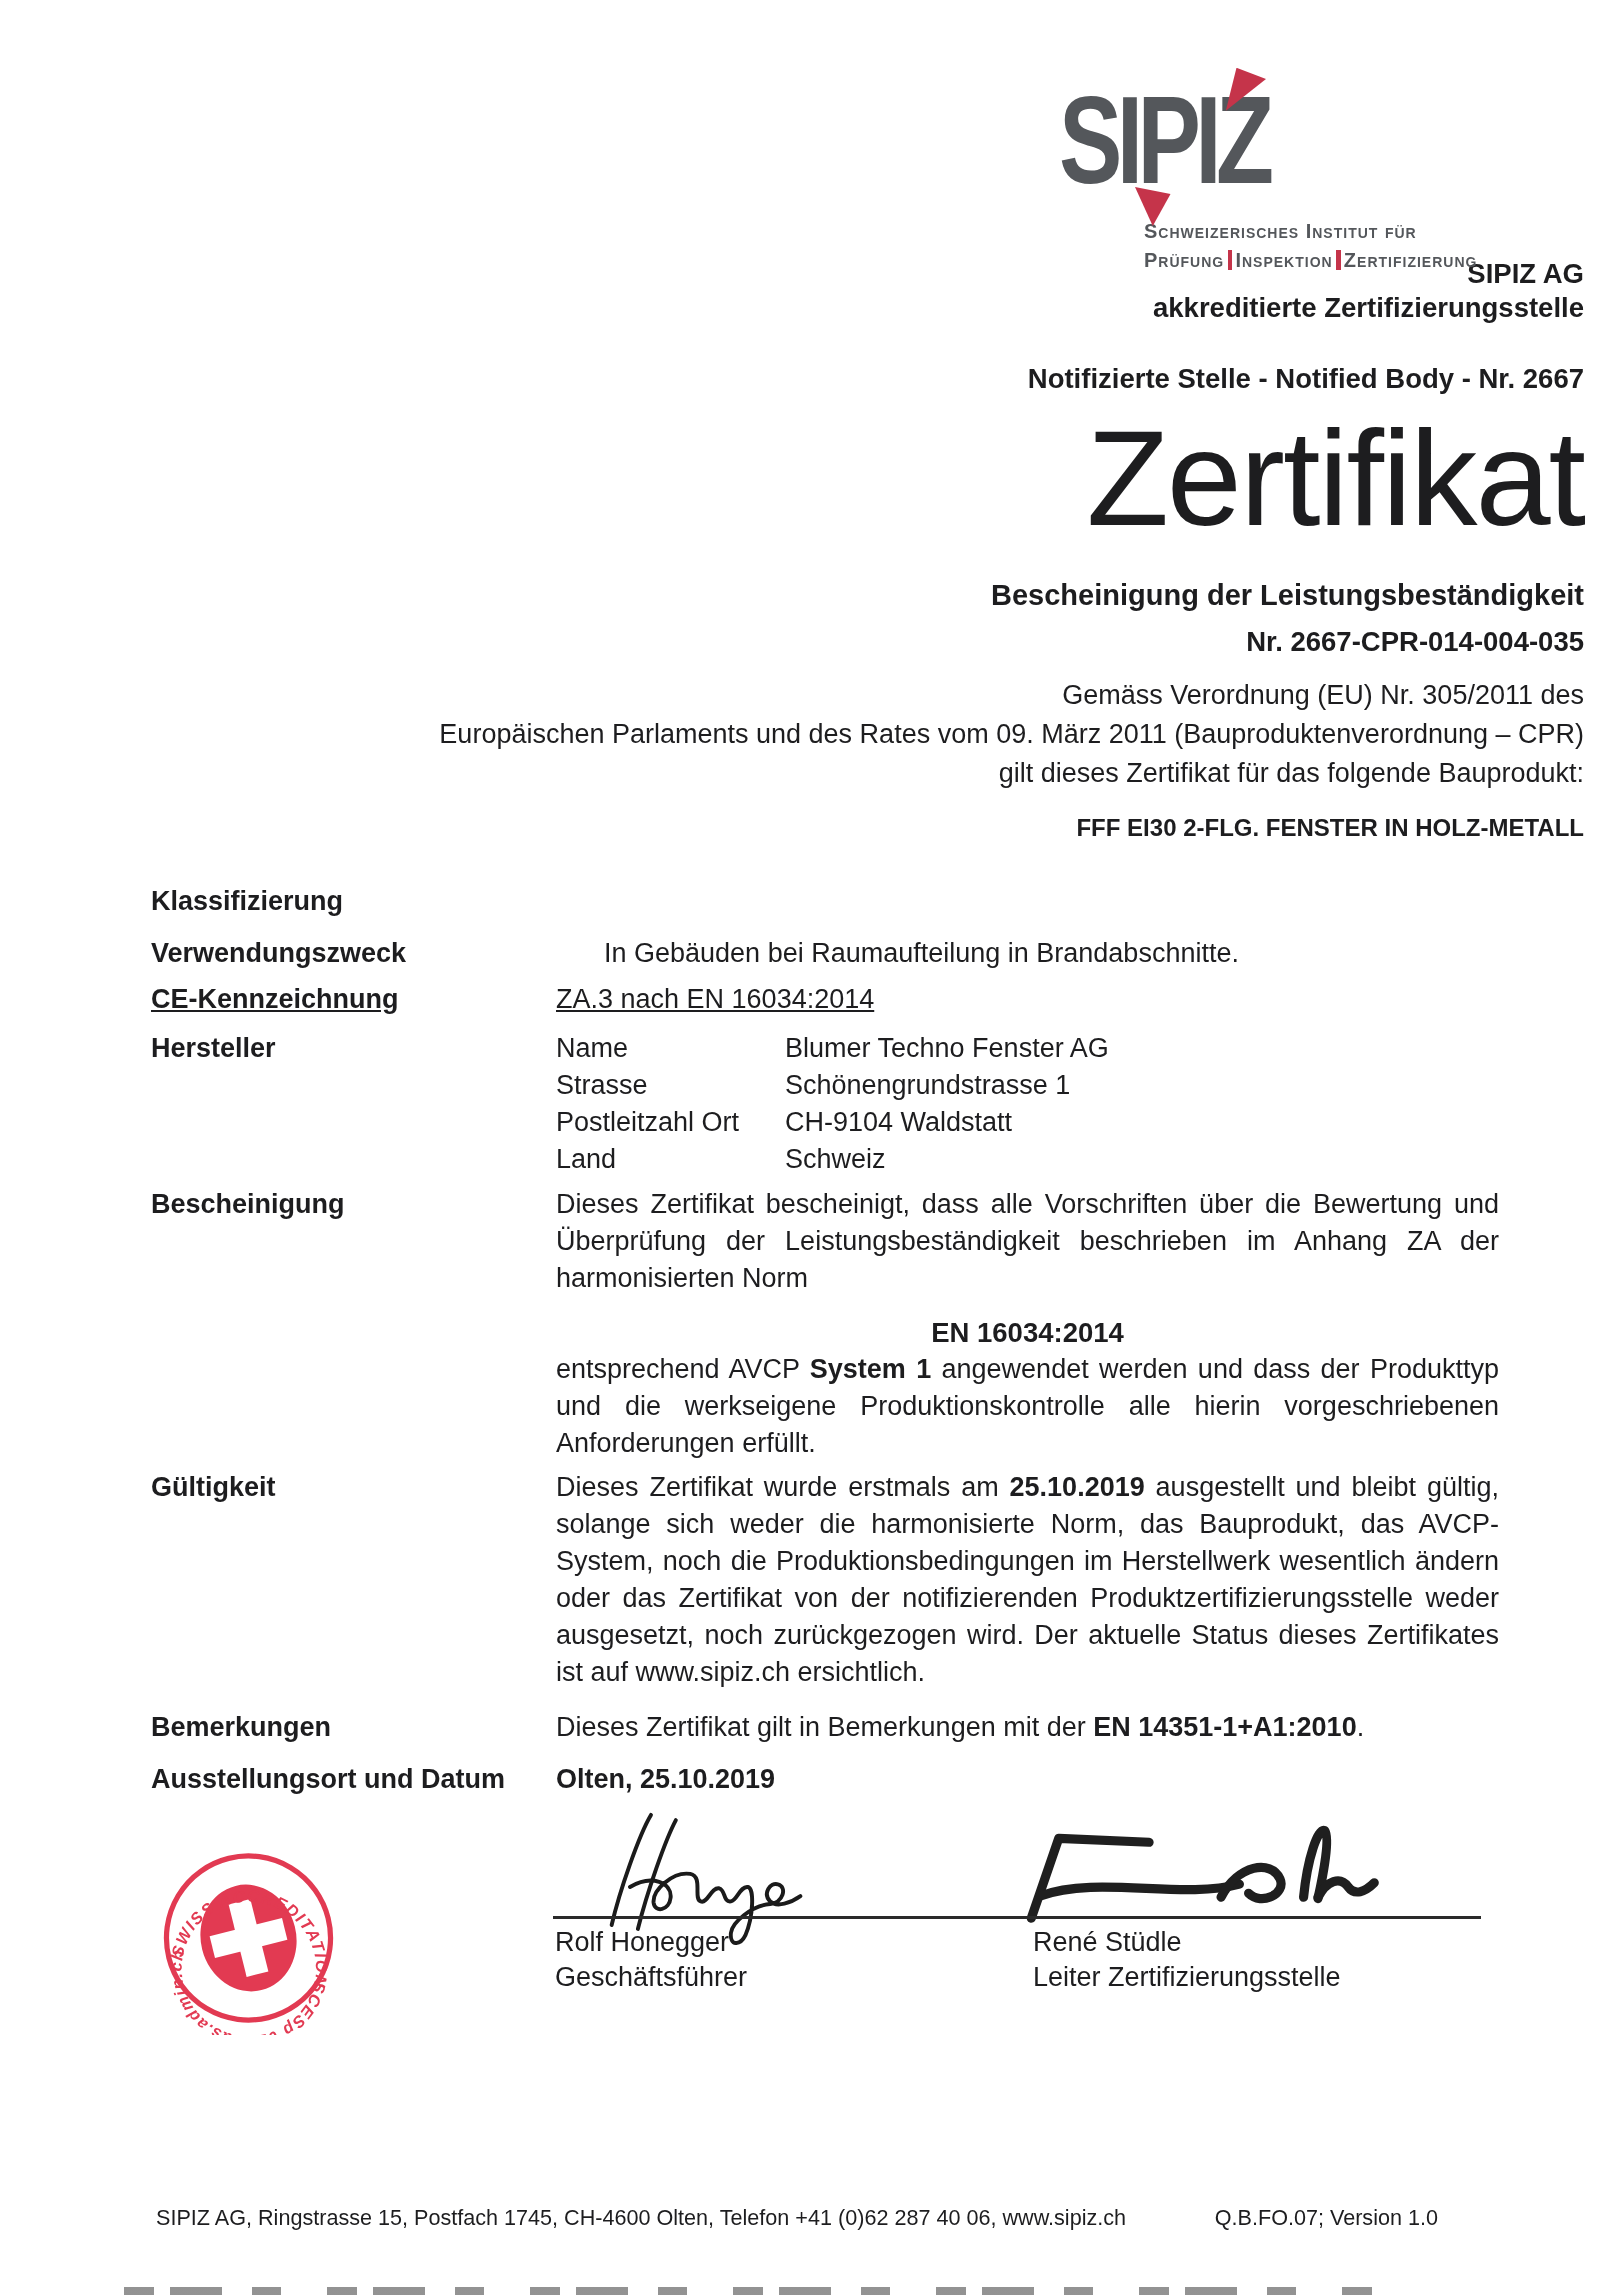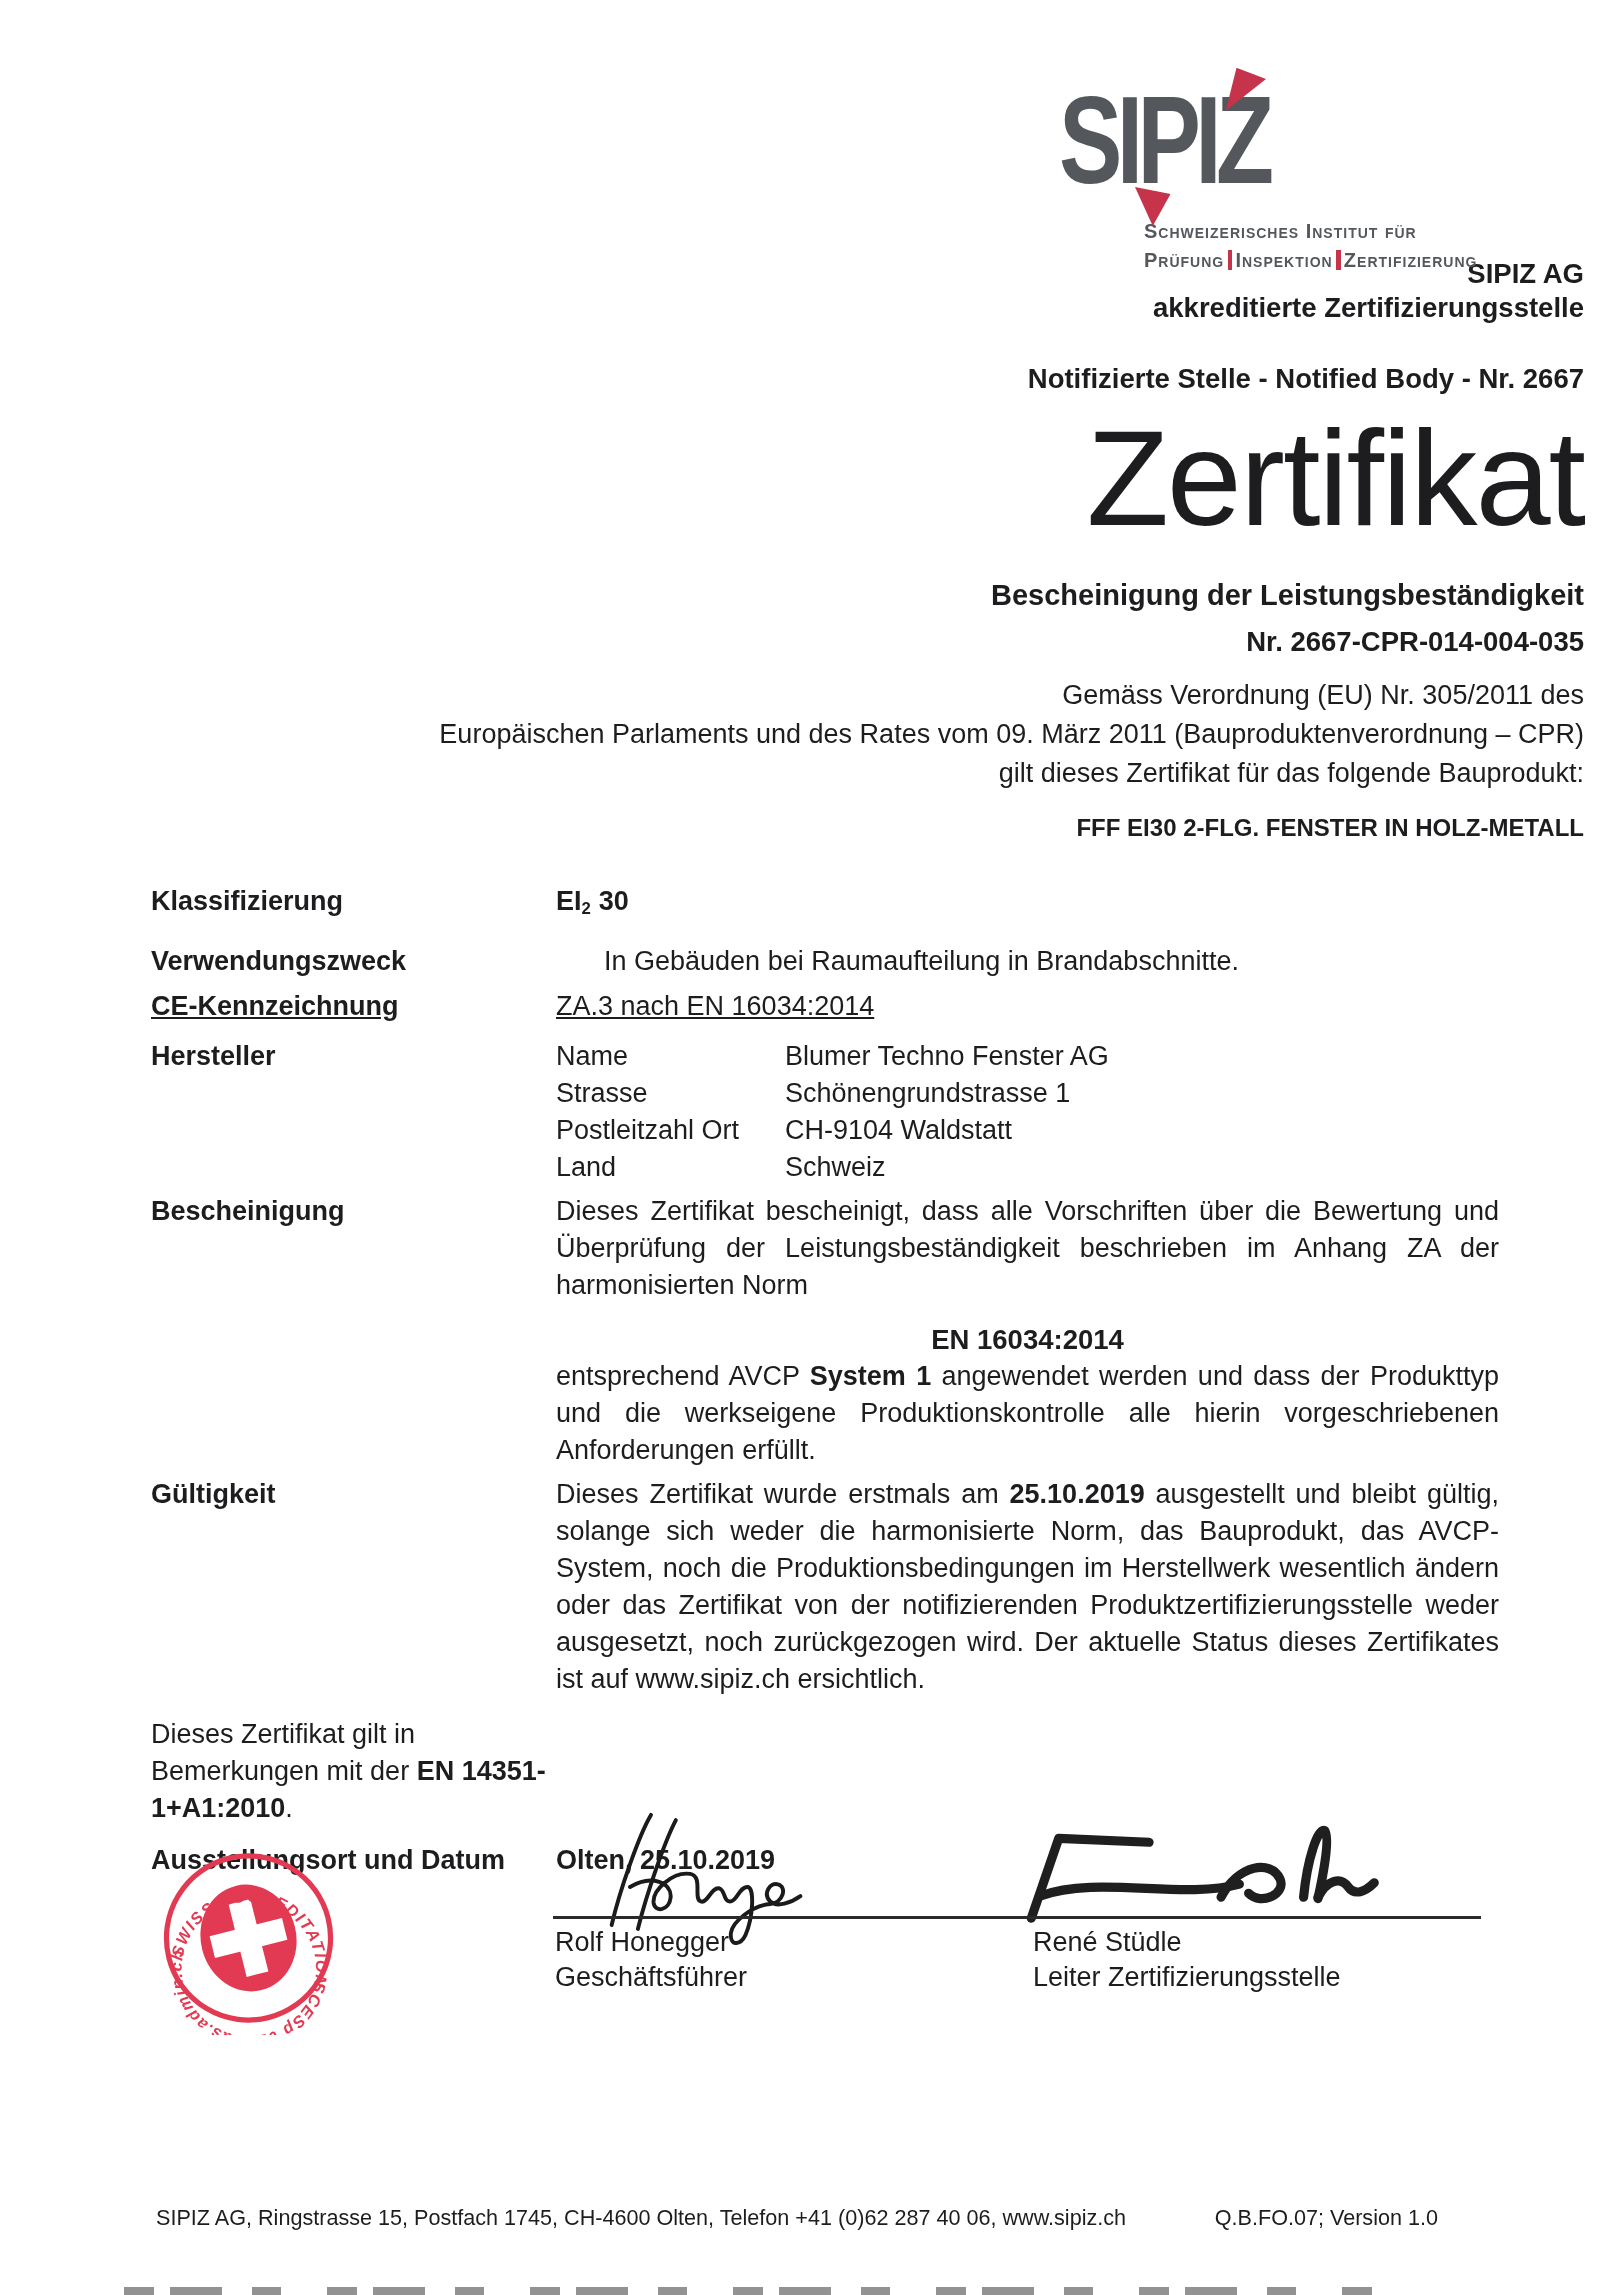--- a/index.html
+++ b/index.html
@@ -116,21 +116,20 @@
     <div>Europäischen Parlaments und des Rates vom 09. März 2011 (Bauproduktenverordnung – CPR)</div>
     <div>gilt dieses Zertifikat für das folgende Bauprodukt:</div>
   </div>
 
   <div class="center product">FFF EI30 2-FLG. FENSTER IN HOLZ-METALL</div>
 
   <div class="rows">
 
     <div class="row m23">
       <div class="lbl">Klassifizierung</div>
-      <div class="val b"><span>EI</span><span class="sub">2</span><span class="gap12">30</span></div>
     </div>
 
     <div class="row m13">
       <div class="lbl">Verwendungszweck</div>
       <div class="val">In Gebäuden bei Raumaufteilung in Brandabschnitte.</div>
     </div>
 
     <div class="row m19">
       <div class="lbl">CE-Kennzeichnung</div>
       <div class="val">ZA.3 nach EN 16034:2014</div>
@@ -166,20 +165,21 @@
         <div class="para"><span>entsprechend AVCP </span><span class="b">System 1</span><span> angewendet werden und dass der Produkttyp und die werkseigene Produktionskontrolle alle hierin vorgeschriebenen Anforderungen erfüllt.</span></div>
       </div>
     </div>
 
     <div class="row g10">
       <div class="lbl">Gültigkeit</div>
       <div class="val para"><span>Dieses Zertifikat wurde erstmals am </span><span class="b">25.10.2019</span><span> ausgestellt und bleibt gültig, solange sich weder die harmonisierte Norm, das Bauprodukt, das AVCP-System, noch die Produktionsbedingungen im Herstellwerk wesentlich ändern oder das Zertifikat von der notifizierenden Produktzertifizierungsstelle weder ausgesetzt, noch zurückgezogen wird. Der aktuelle Status dieses Zertifikates ist auf www.sipiz.ch ersichtlich.</span></div>
     </div>
 
     <div class="row g28">
+      <div class="lbl">Bemerkungen</div>
       <div class="val"><span>Dieses Zertifikat gilt in Bemerkungen mit der </span><span class="b">EN 14351-1+A1:2010</span><span>.</span></div>
     </div>
 
     <div class="row g23">
       <div class="lbl">Ausstellungsort und Datum</div>
       <div class="val b">Olten, 25.10.2019</div>
     </div>
 
   </div>
 

